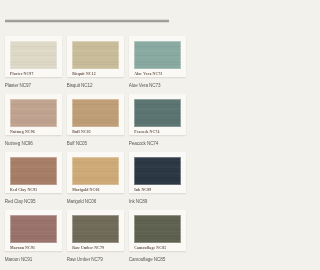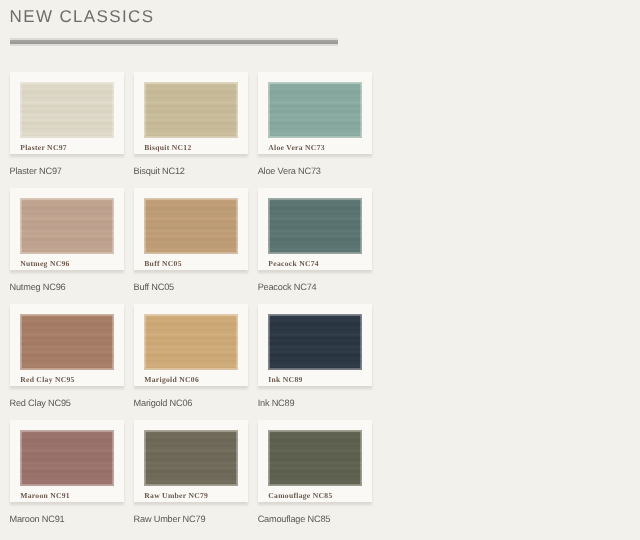--- a/index.html
+++ b/index.html
@@ -28,21 +28,20 @@
          rgba(255,255,255,0.014) 0px, rgba(255,255,255,0.014) 3.7px,
          rgba(0,0,0,0.014) 3.7px, rgba(0,0,0,0.014) 7.9px);}
   .inner{position:absolute;left:5.35px;top:35.6px;font-family:"Liberation Serif",serif;
          font-weight:700;font-size:3.8px;letter-spacing:0.15px;line-height:5px;color:#6b584e;white-space:nowrap;}
   .olabel{margin-top:6.15px;font-size:4.6px;letter-spacing:-0.1px;line-height:6px;color:#585855;white-space:nowrap;}
 </style>
 </head>
 <body>
 
 <div class="page">
-  <h1 class="title">NEW CLASSICS</h1>
   <div class="rule"></div>
   <div class="grid">
 
     <div>
       <div class="card">
         <div class="swatch" style="background-color: rgb(224, 217, 200);"></div>
         <div class="inner">Plaster NC97</div>
       </div>
       <div class="olabel">Plaster NC97</div>
     </div>

